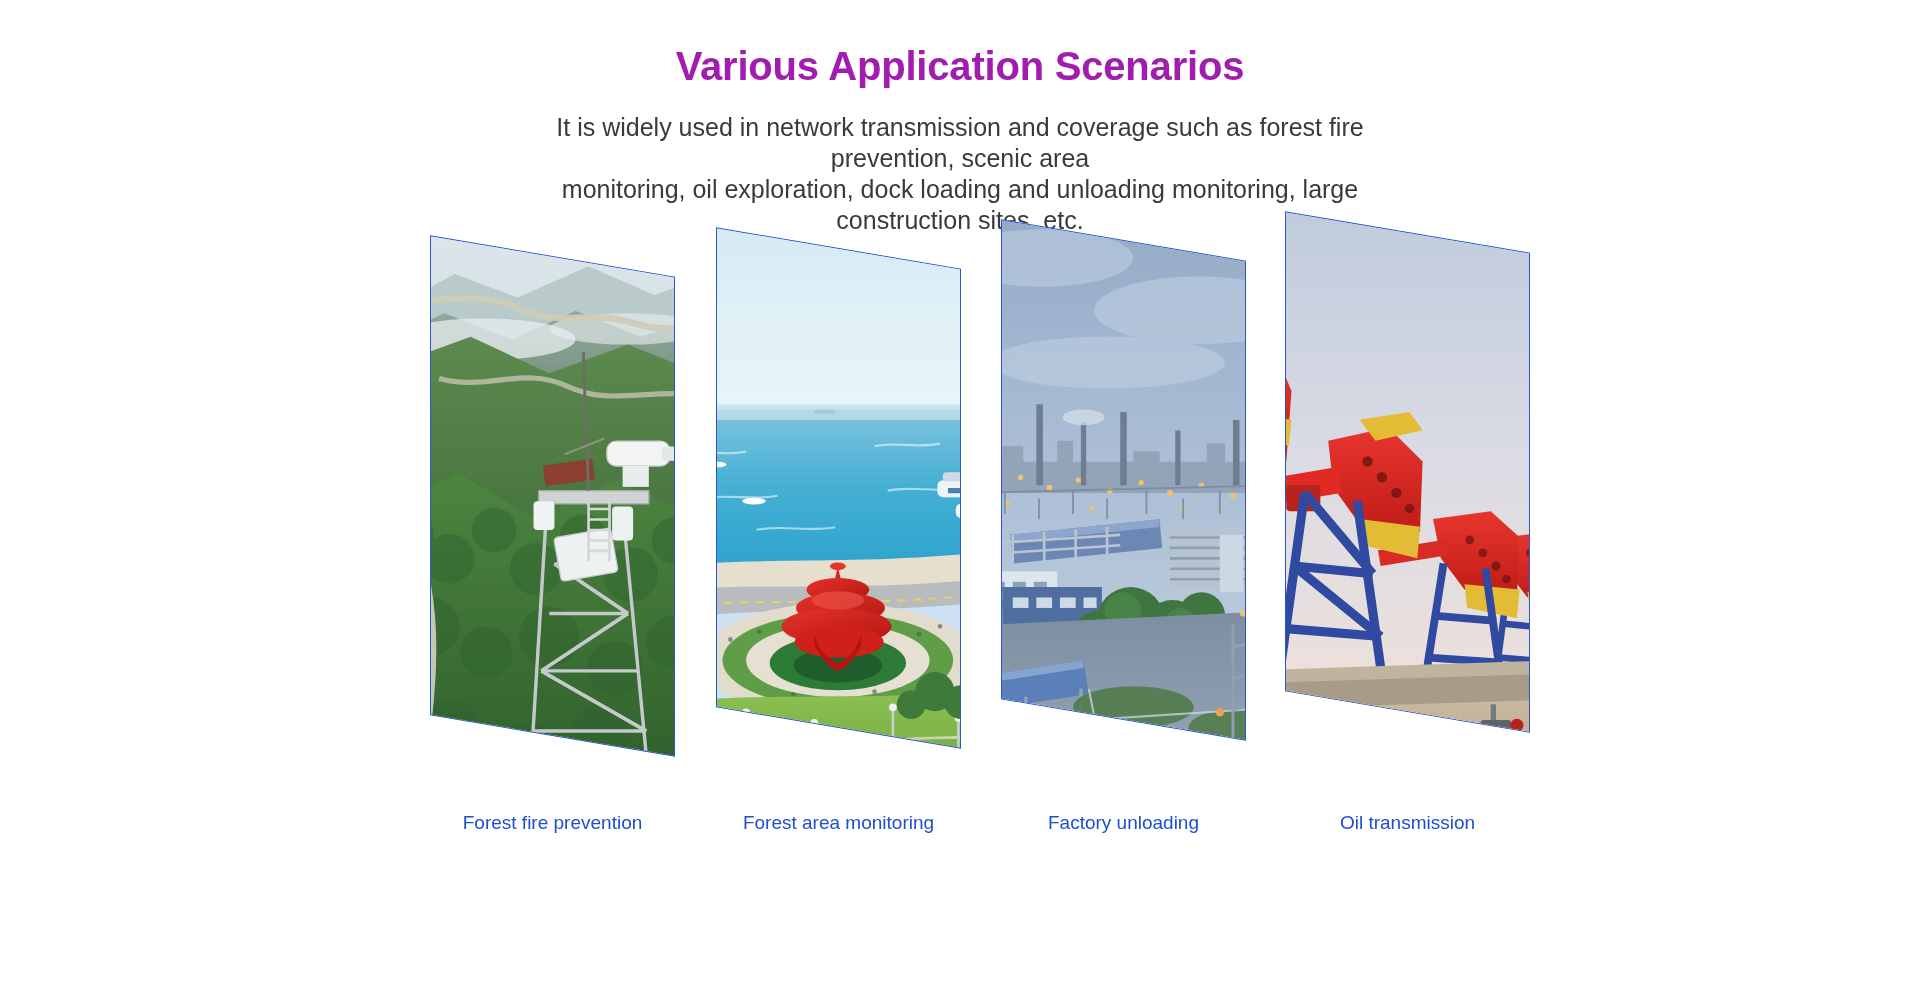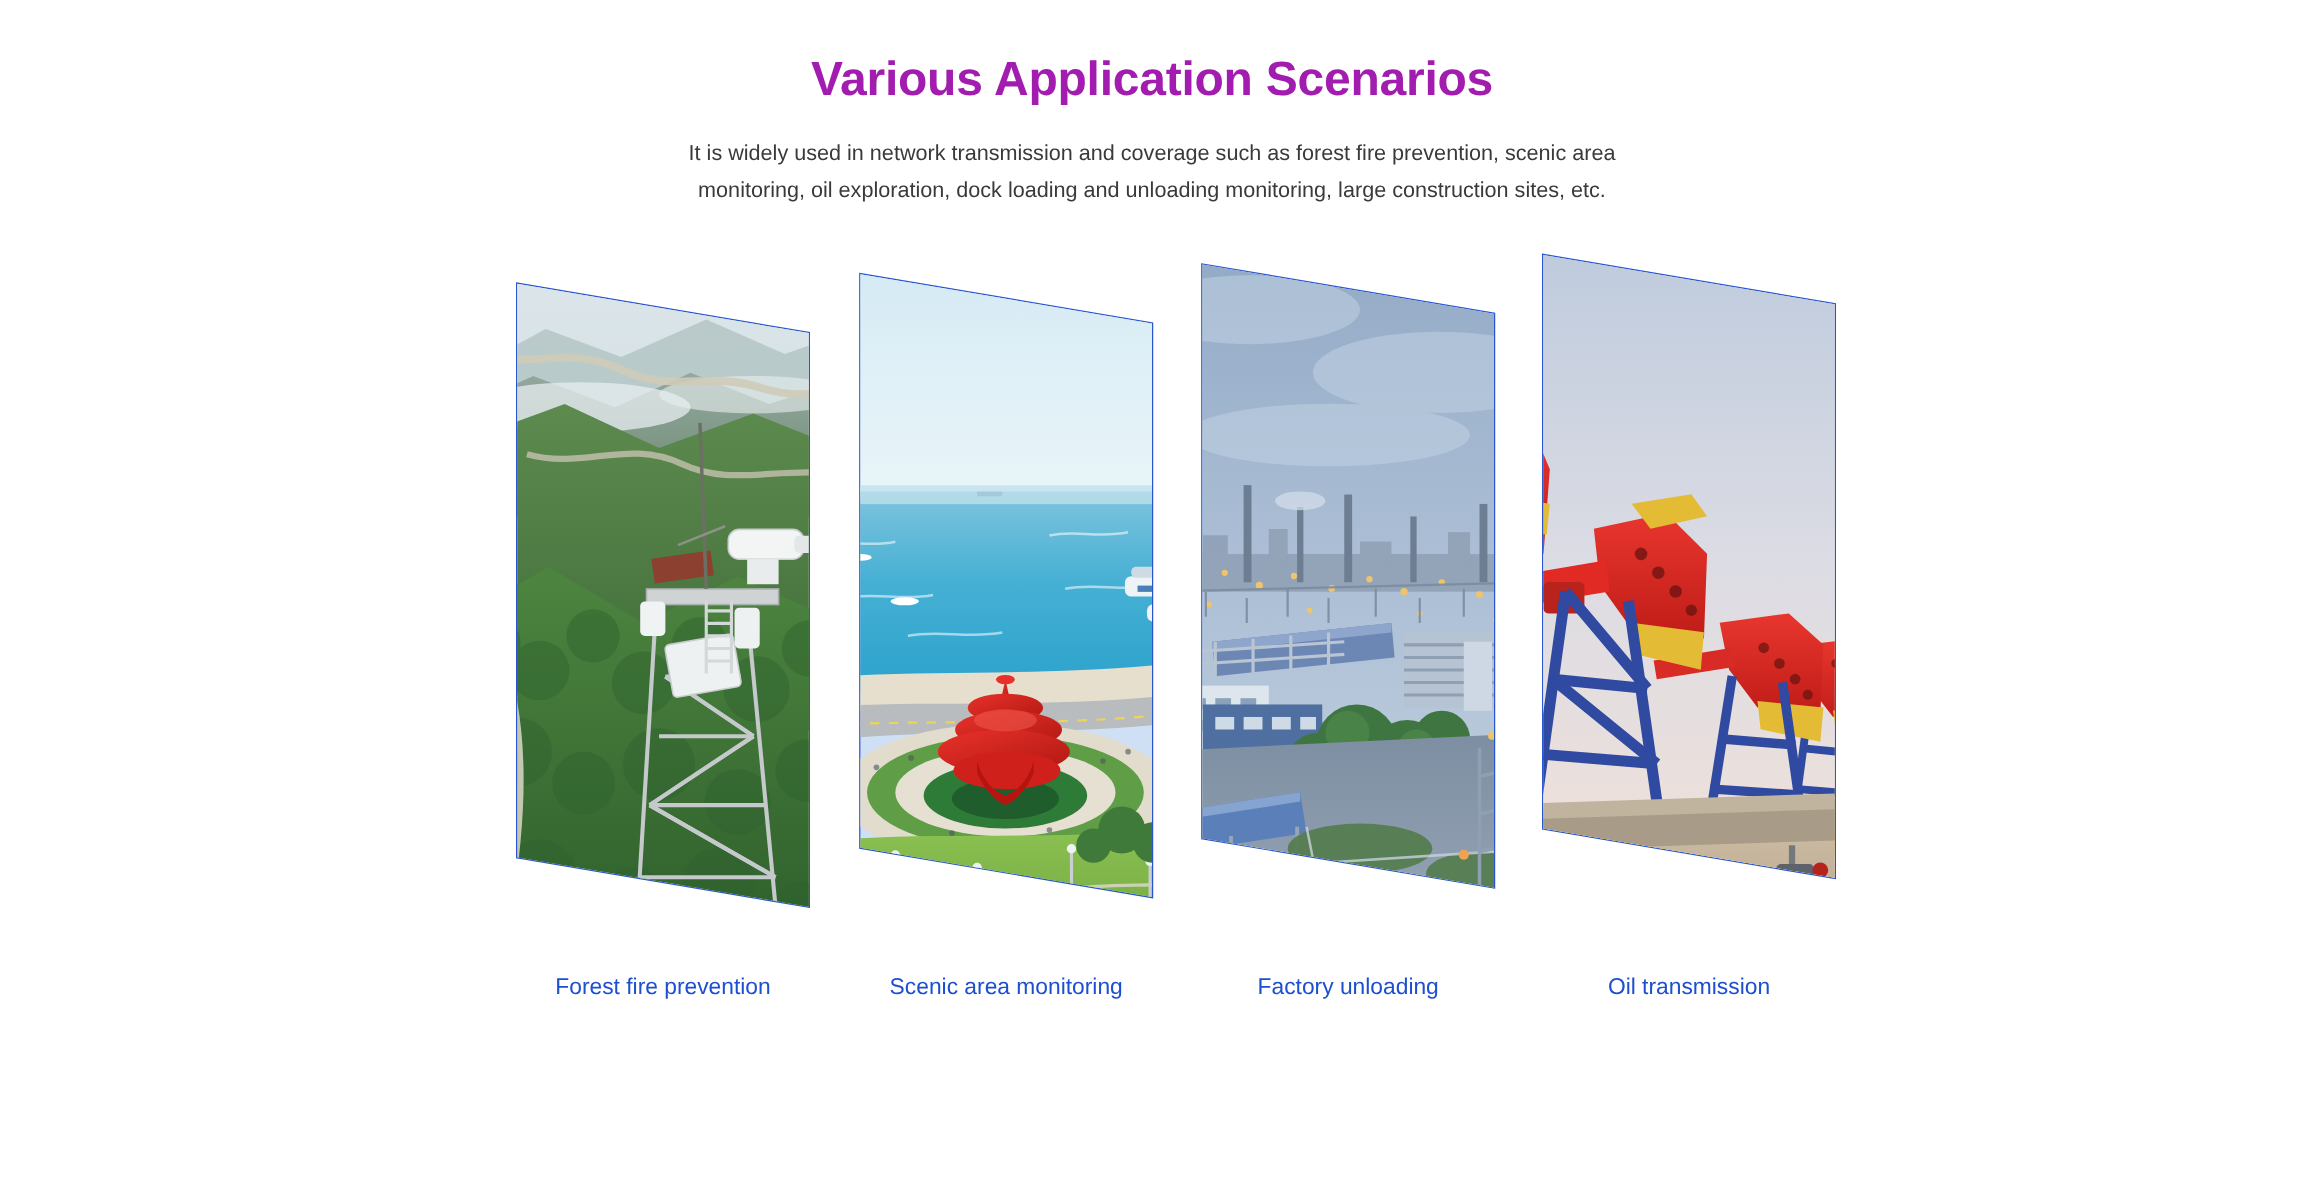--- a/index.html
+++ b/index.html
@@ -30,21 +30,21 @@
     font-size: 40px;
     font-weight: bold;
     color: #a21caf;
     letter-spacing: -0.2px;
     margin: 0;
     line-height: 1.2;
   }
   .subtitle {
     margin: 22px auto 0 auto;
     width: 930px;
-    font-size: 18px;
+    font-size: 25px;
     line-height: 31px;
     color: #3a3a3a;
     font-weight: 400;
   }
   .subtitle .line {
     display: block;
   }
 
   
   .cards {
@@ -336,21 +336,21 @@
               <circle cx="40" cy="356" r="1.8"></circle>
                 <circle cx="62" cy="350" r="1.8"></circle>
               <circle cx="88" cy="398" r="1.8"></circle>
                 <circle cx="150" cy="396" r="1.8"></circle>
               <circle cx="184" cy="352" r="1.8"></circle>
                 <circle cx="200" cy="346" r="1.8"></circle>
             </g>
           </svg>
         </div>
       </div>
-      <div class="card-caption">Scenic area monitoring</div>
+      <div class="card-caption">Forest area monitoring</div>
     </div>
 
     <div class="card card-3">
       <div class="card-frame">
         <div class="art">
           <svg viewBox="0 0 245 480" preserveAspectRatio="none" xmlns="http://www.w3.org/2000/svg">
             <defs>
               <linearGradient id="p-sky" x1="0" y1="0" x2="0" y2="1">
                 <stop offset="0%" stop-color="#8fa7c4"></stop>
                 <stop offset="45%" stop-color="#aabdd4"></stop>

